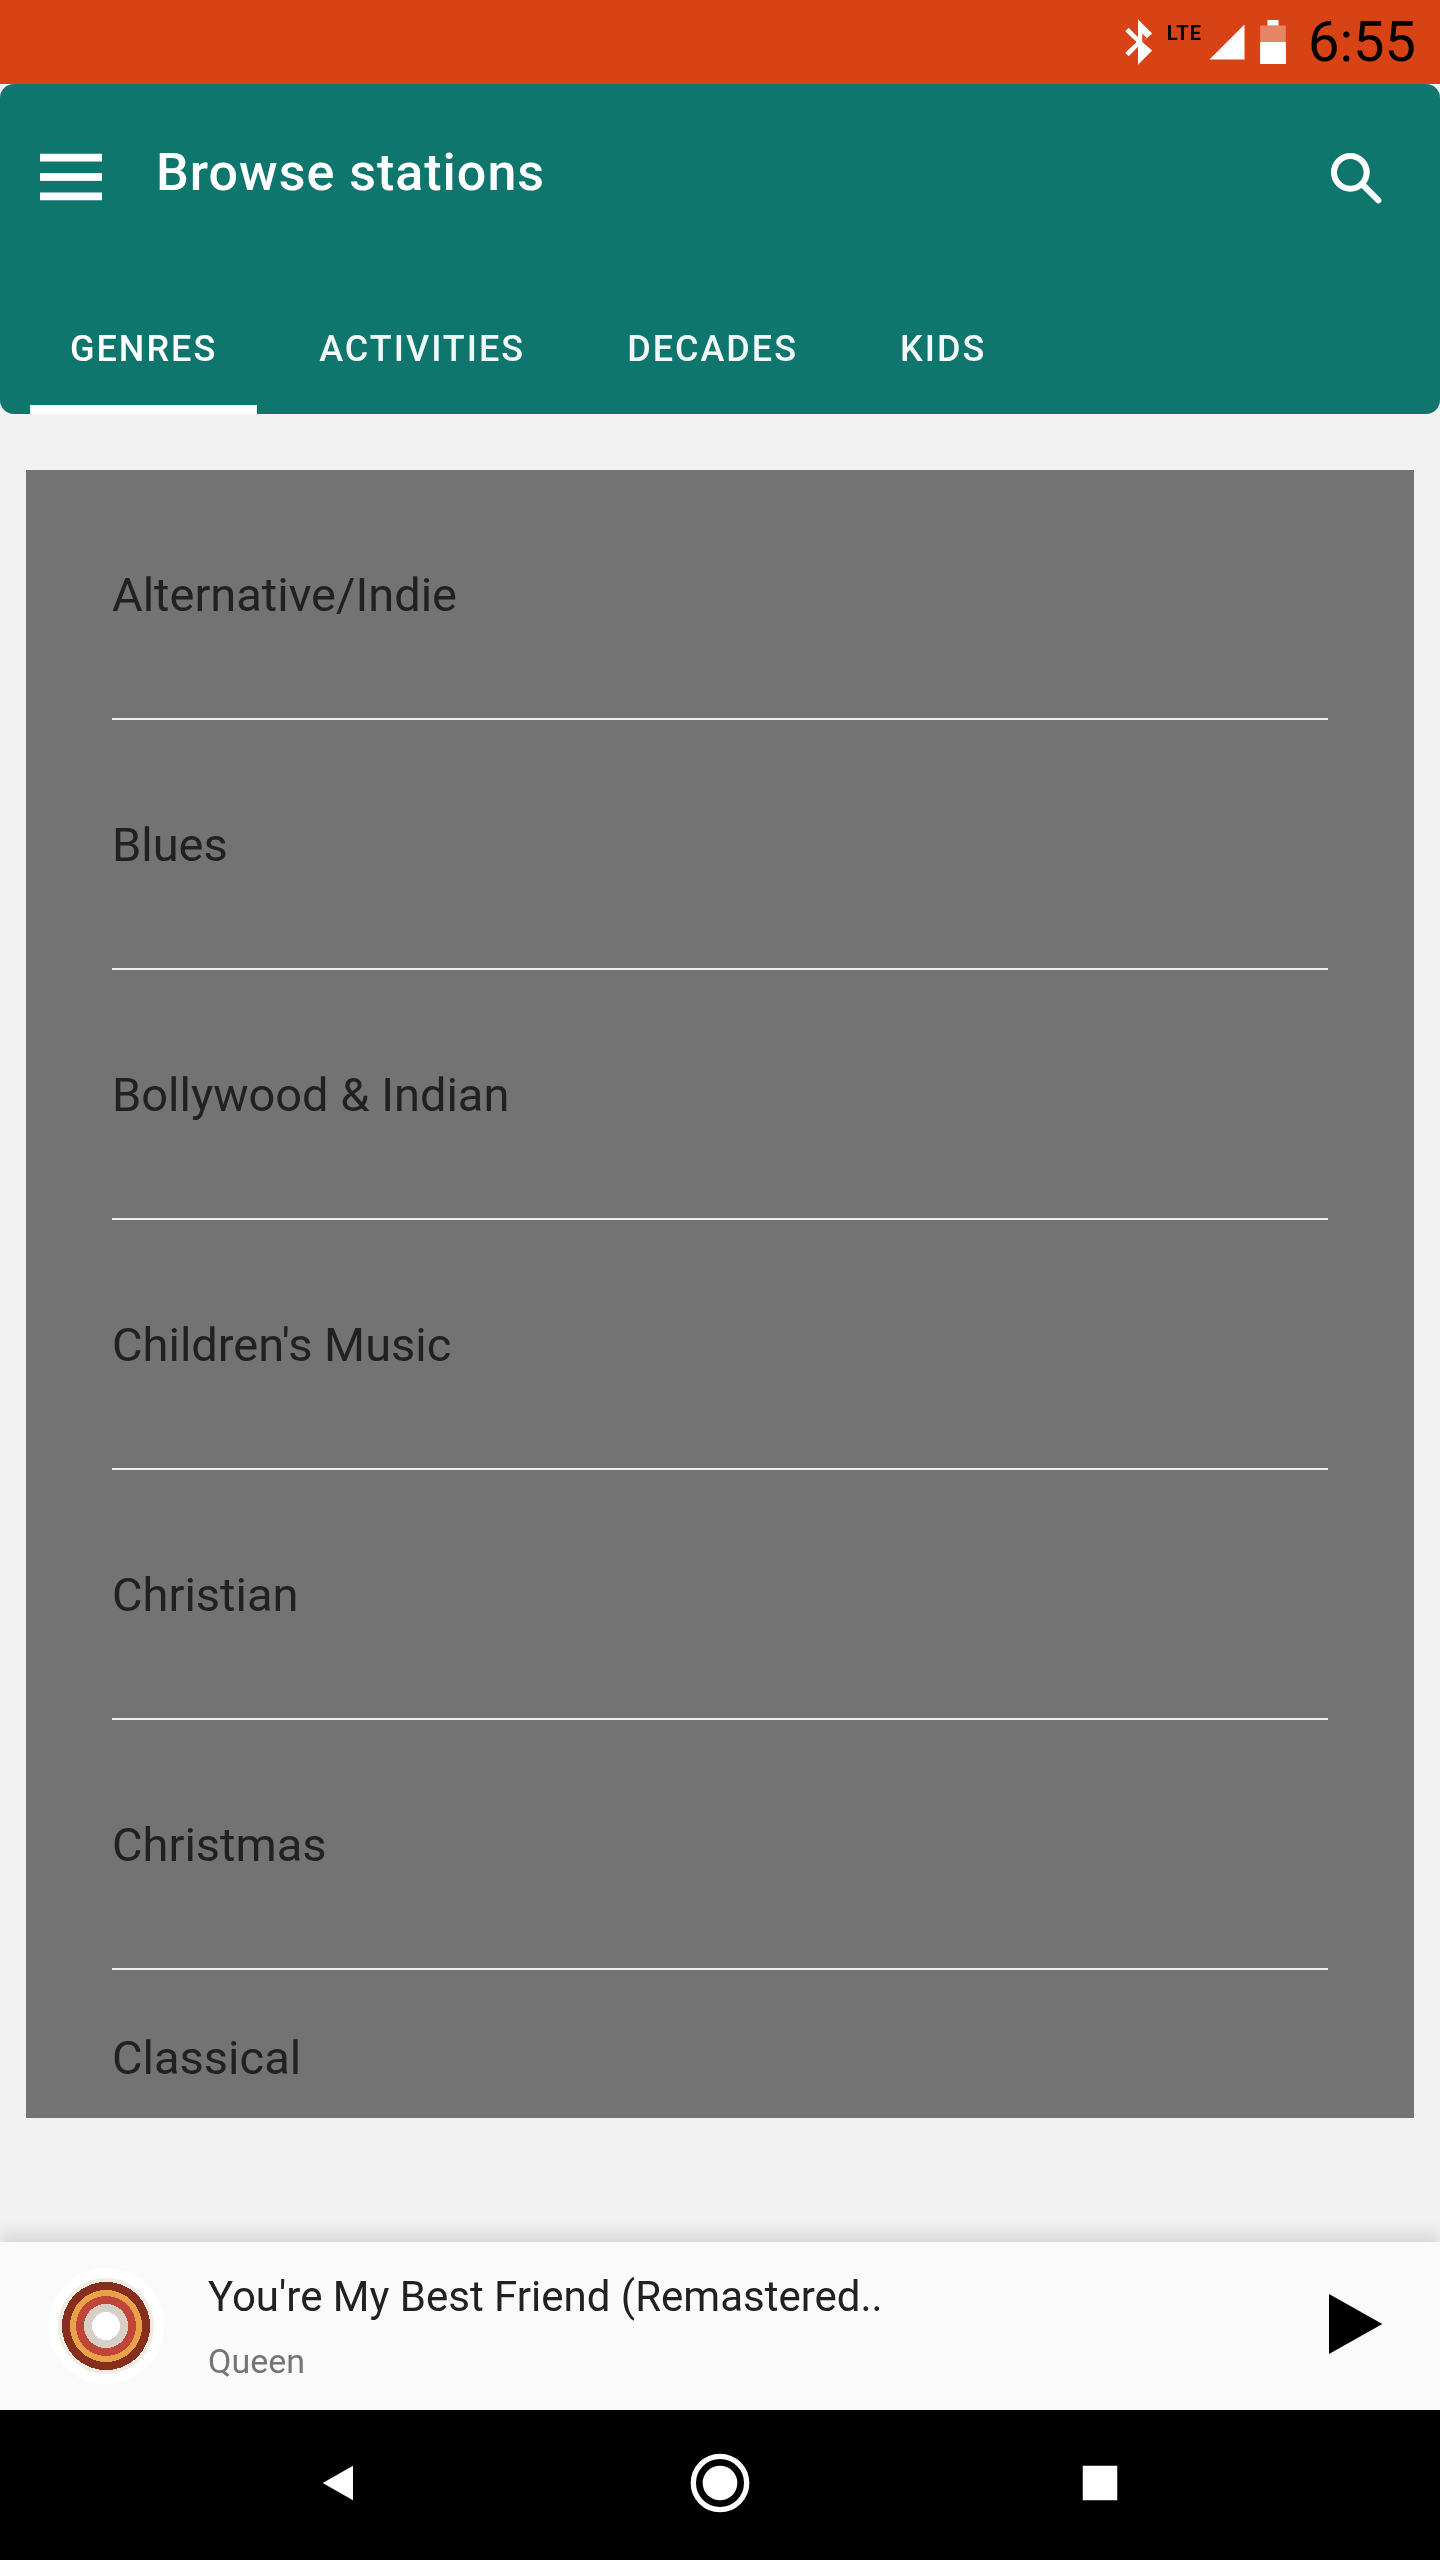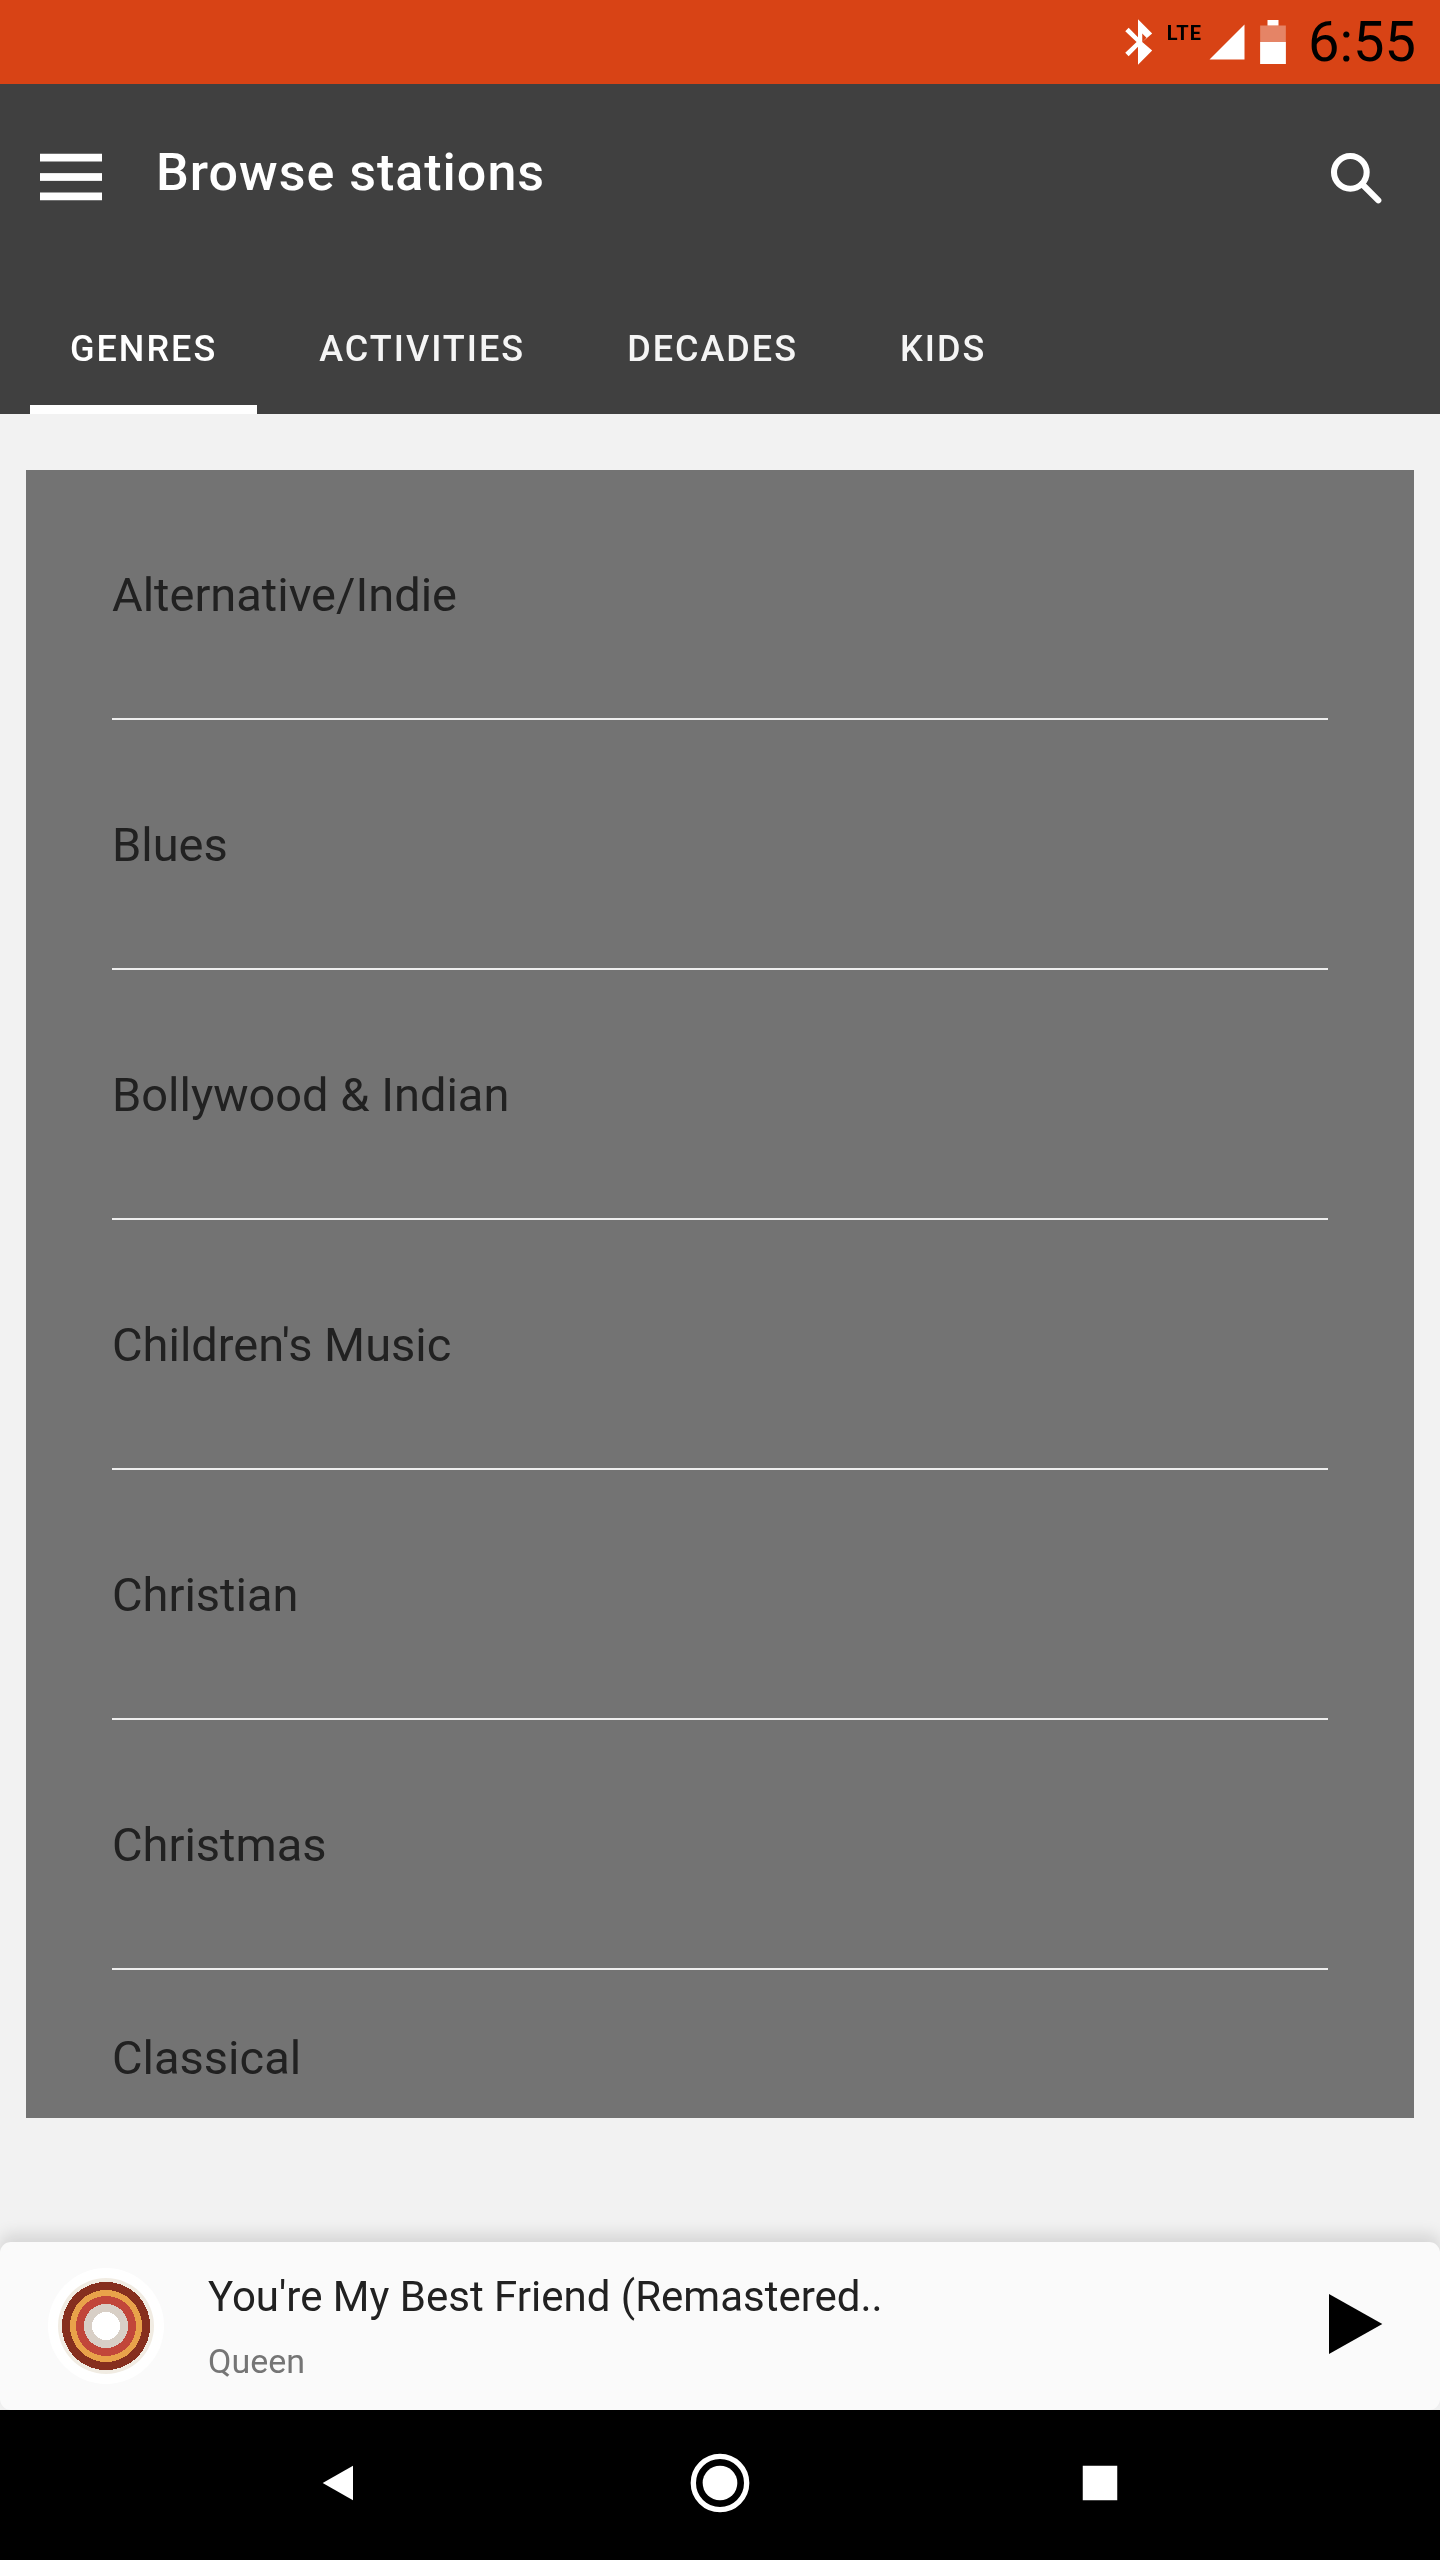--- a/index.html
+++ b/index.html
@@ -37,22 +37,23 @@
   .statusbar .time {
     font-size: 56px;
     font-weight: 400;
     margin-left: 10px;
   }
   .bluetooth-icon svg,
   .signal-icon svg,
   .battery-icon svg { display: block; }
 
   .appbar {
-    background: #404040;
+    background: #0f766e;
     color: #fff;
+    border-radius: 14px;
   }
   .appbar-row1 {
     height: 200px;
     display: flex;
     align-items: flex-start;
     padding: 50px 40px 0 40px;
   }
   .menu-btn, .search-btn {
     width: 90px;
     height: 90px;
@@ -132,21 +133,20 @@
 
   .nowplaying {
     height: 168px;
     background: #fafafa;
     display: flex;
     align-items: center;
     padding: 0 36px 0 48px;
     box-shadow: 0 -8px 16px rgba(0,0,0,.12);
     position: relative;
     z-index: 2;
-    border-radius: 11px;
   }
   .np-art {
     width: 116px;
     height: 116px;
     background: #fff;
     border-radius: 58px;
     position: relative;
     overflow: visible;
     display: flex;
     align-items: center;

